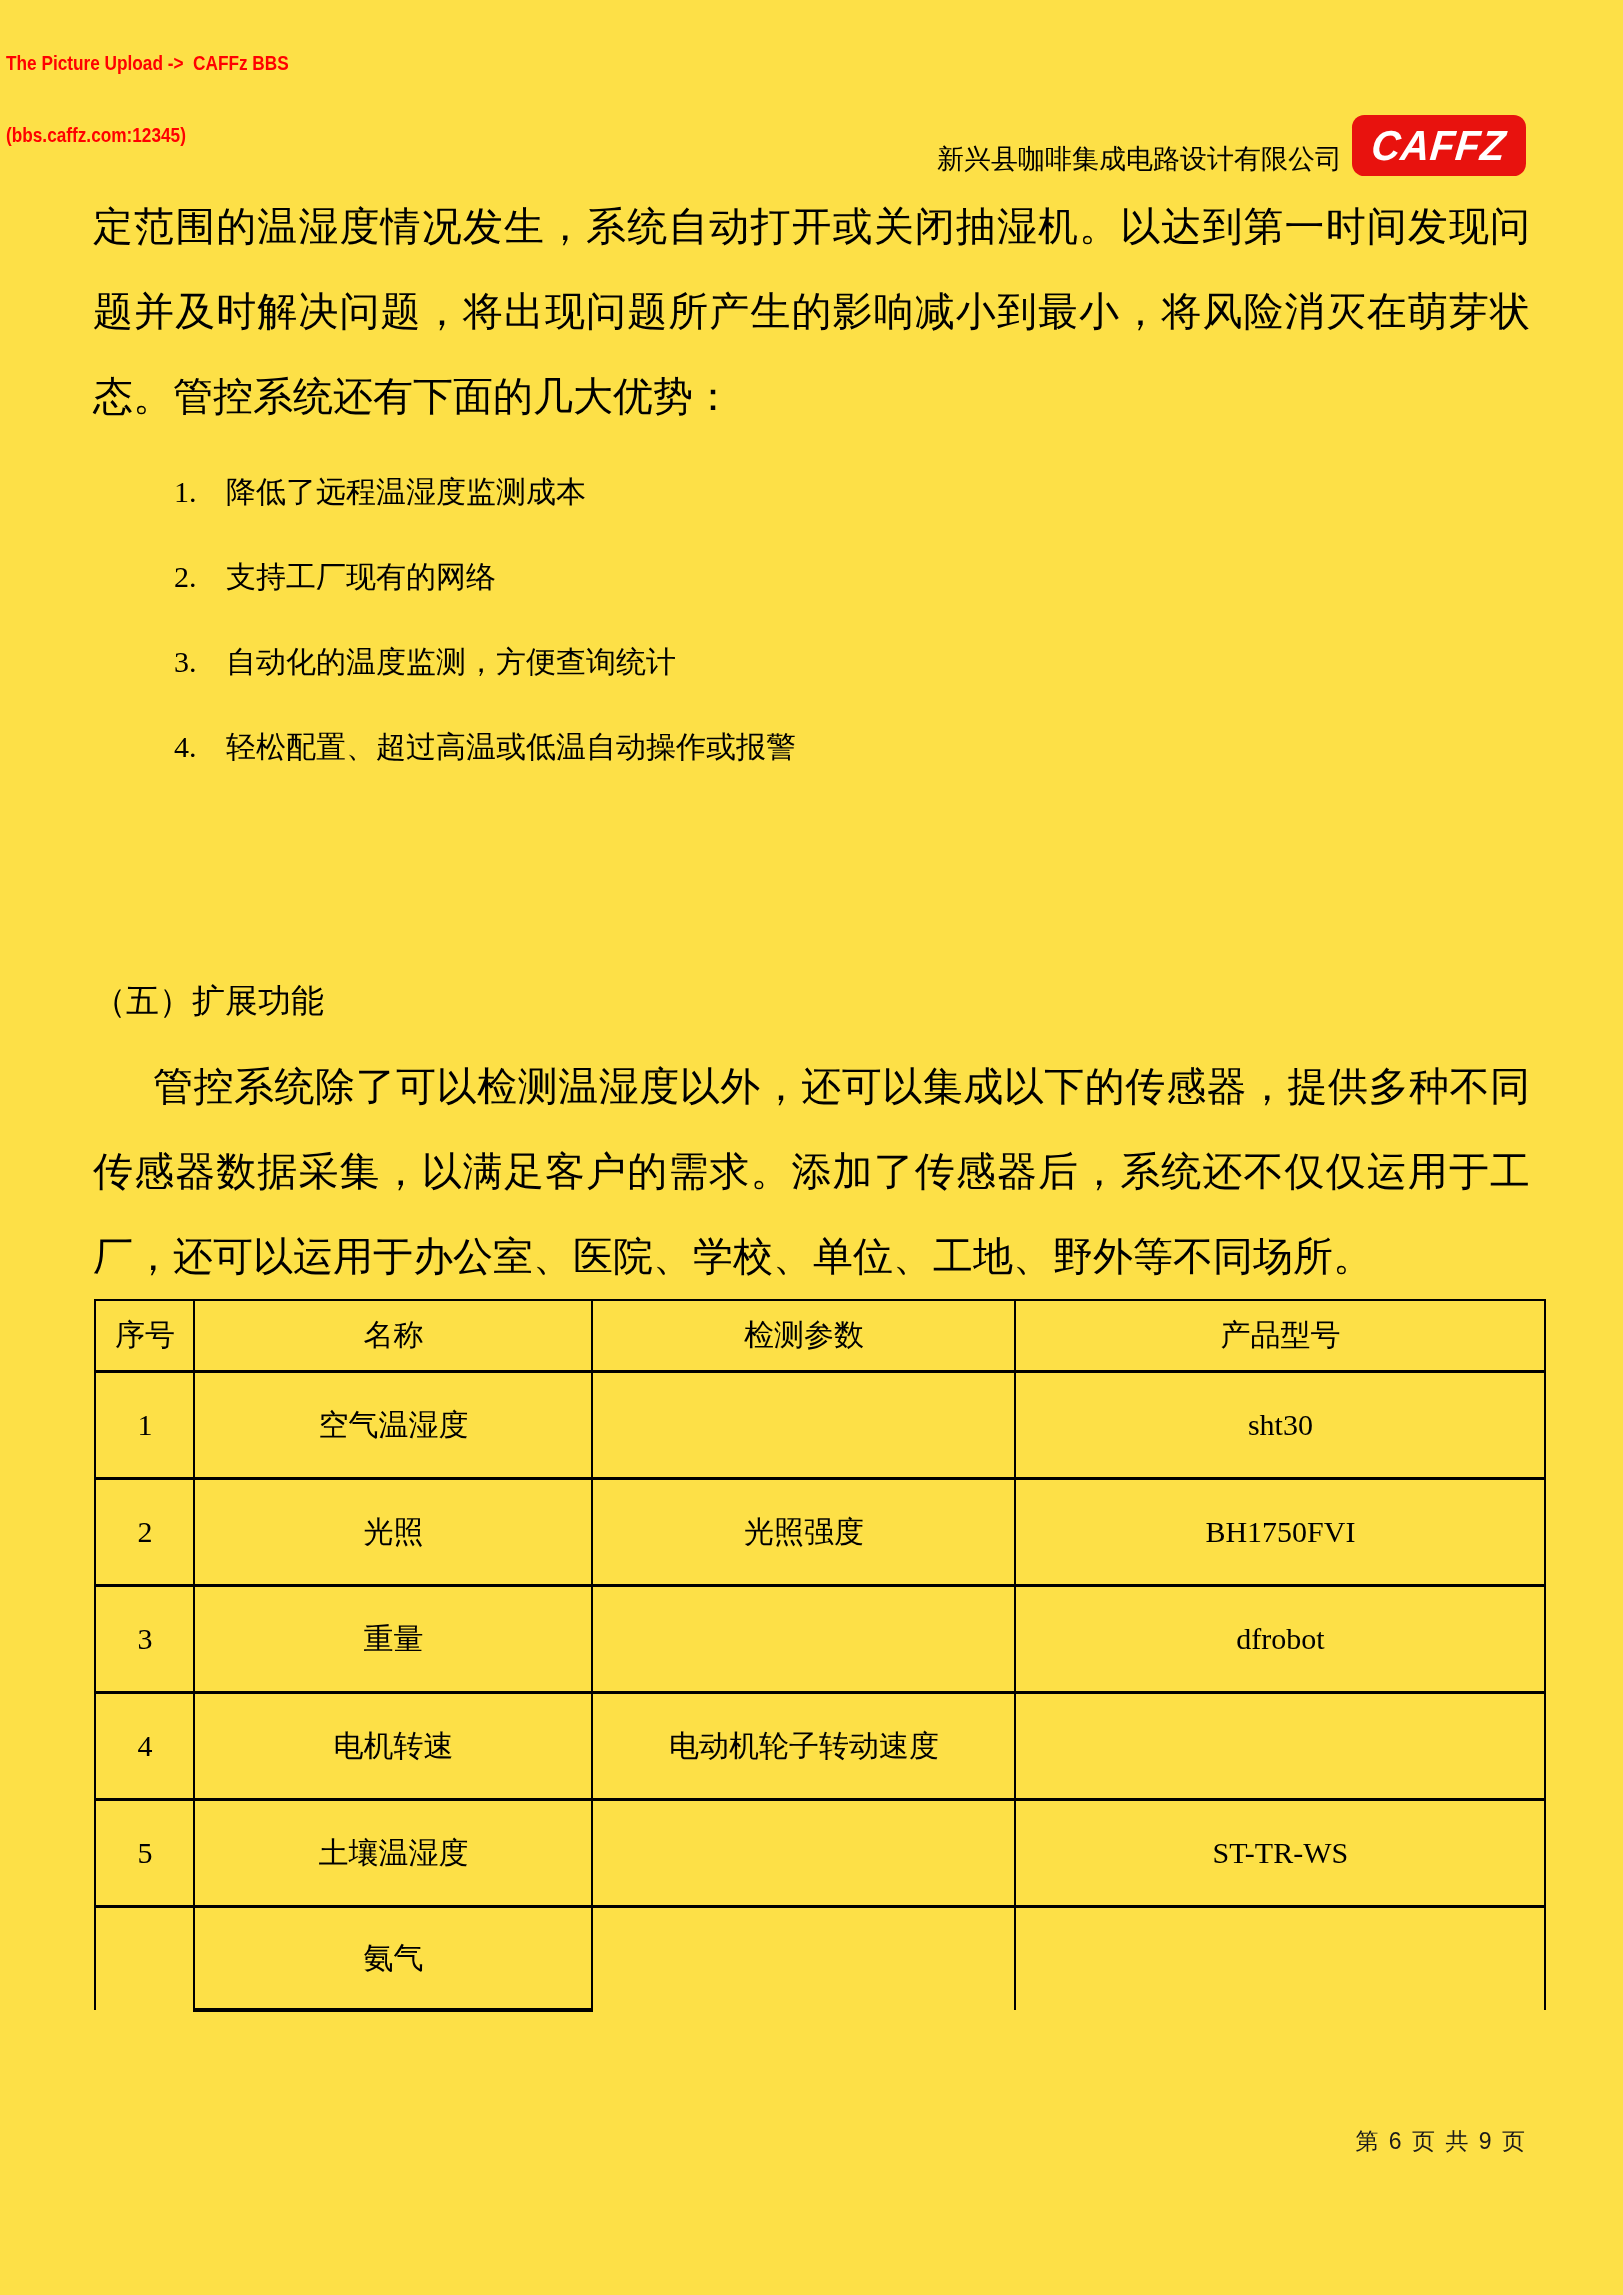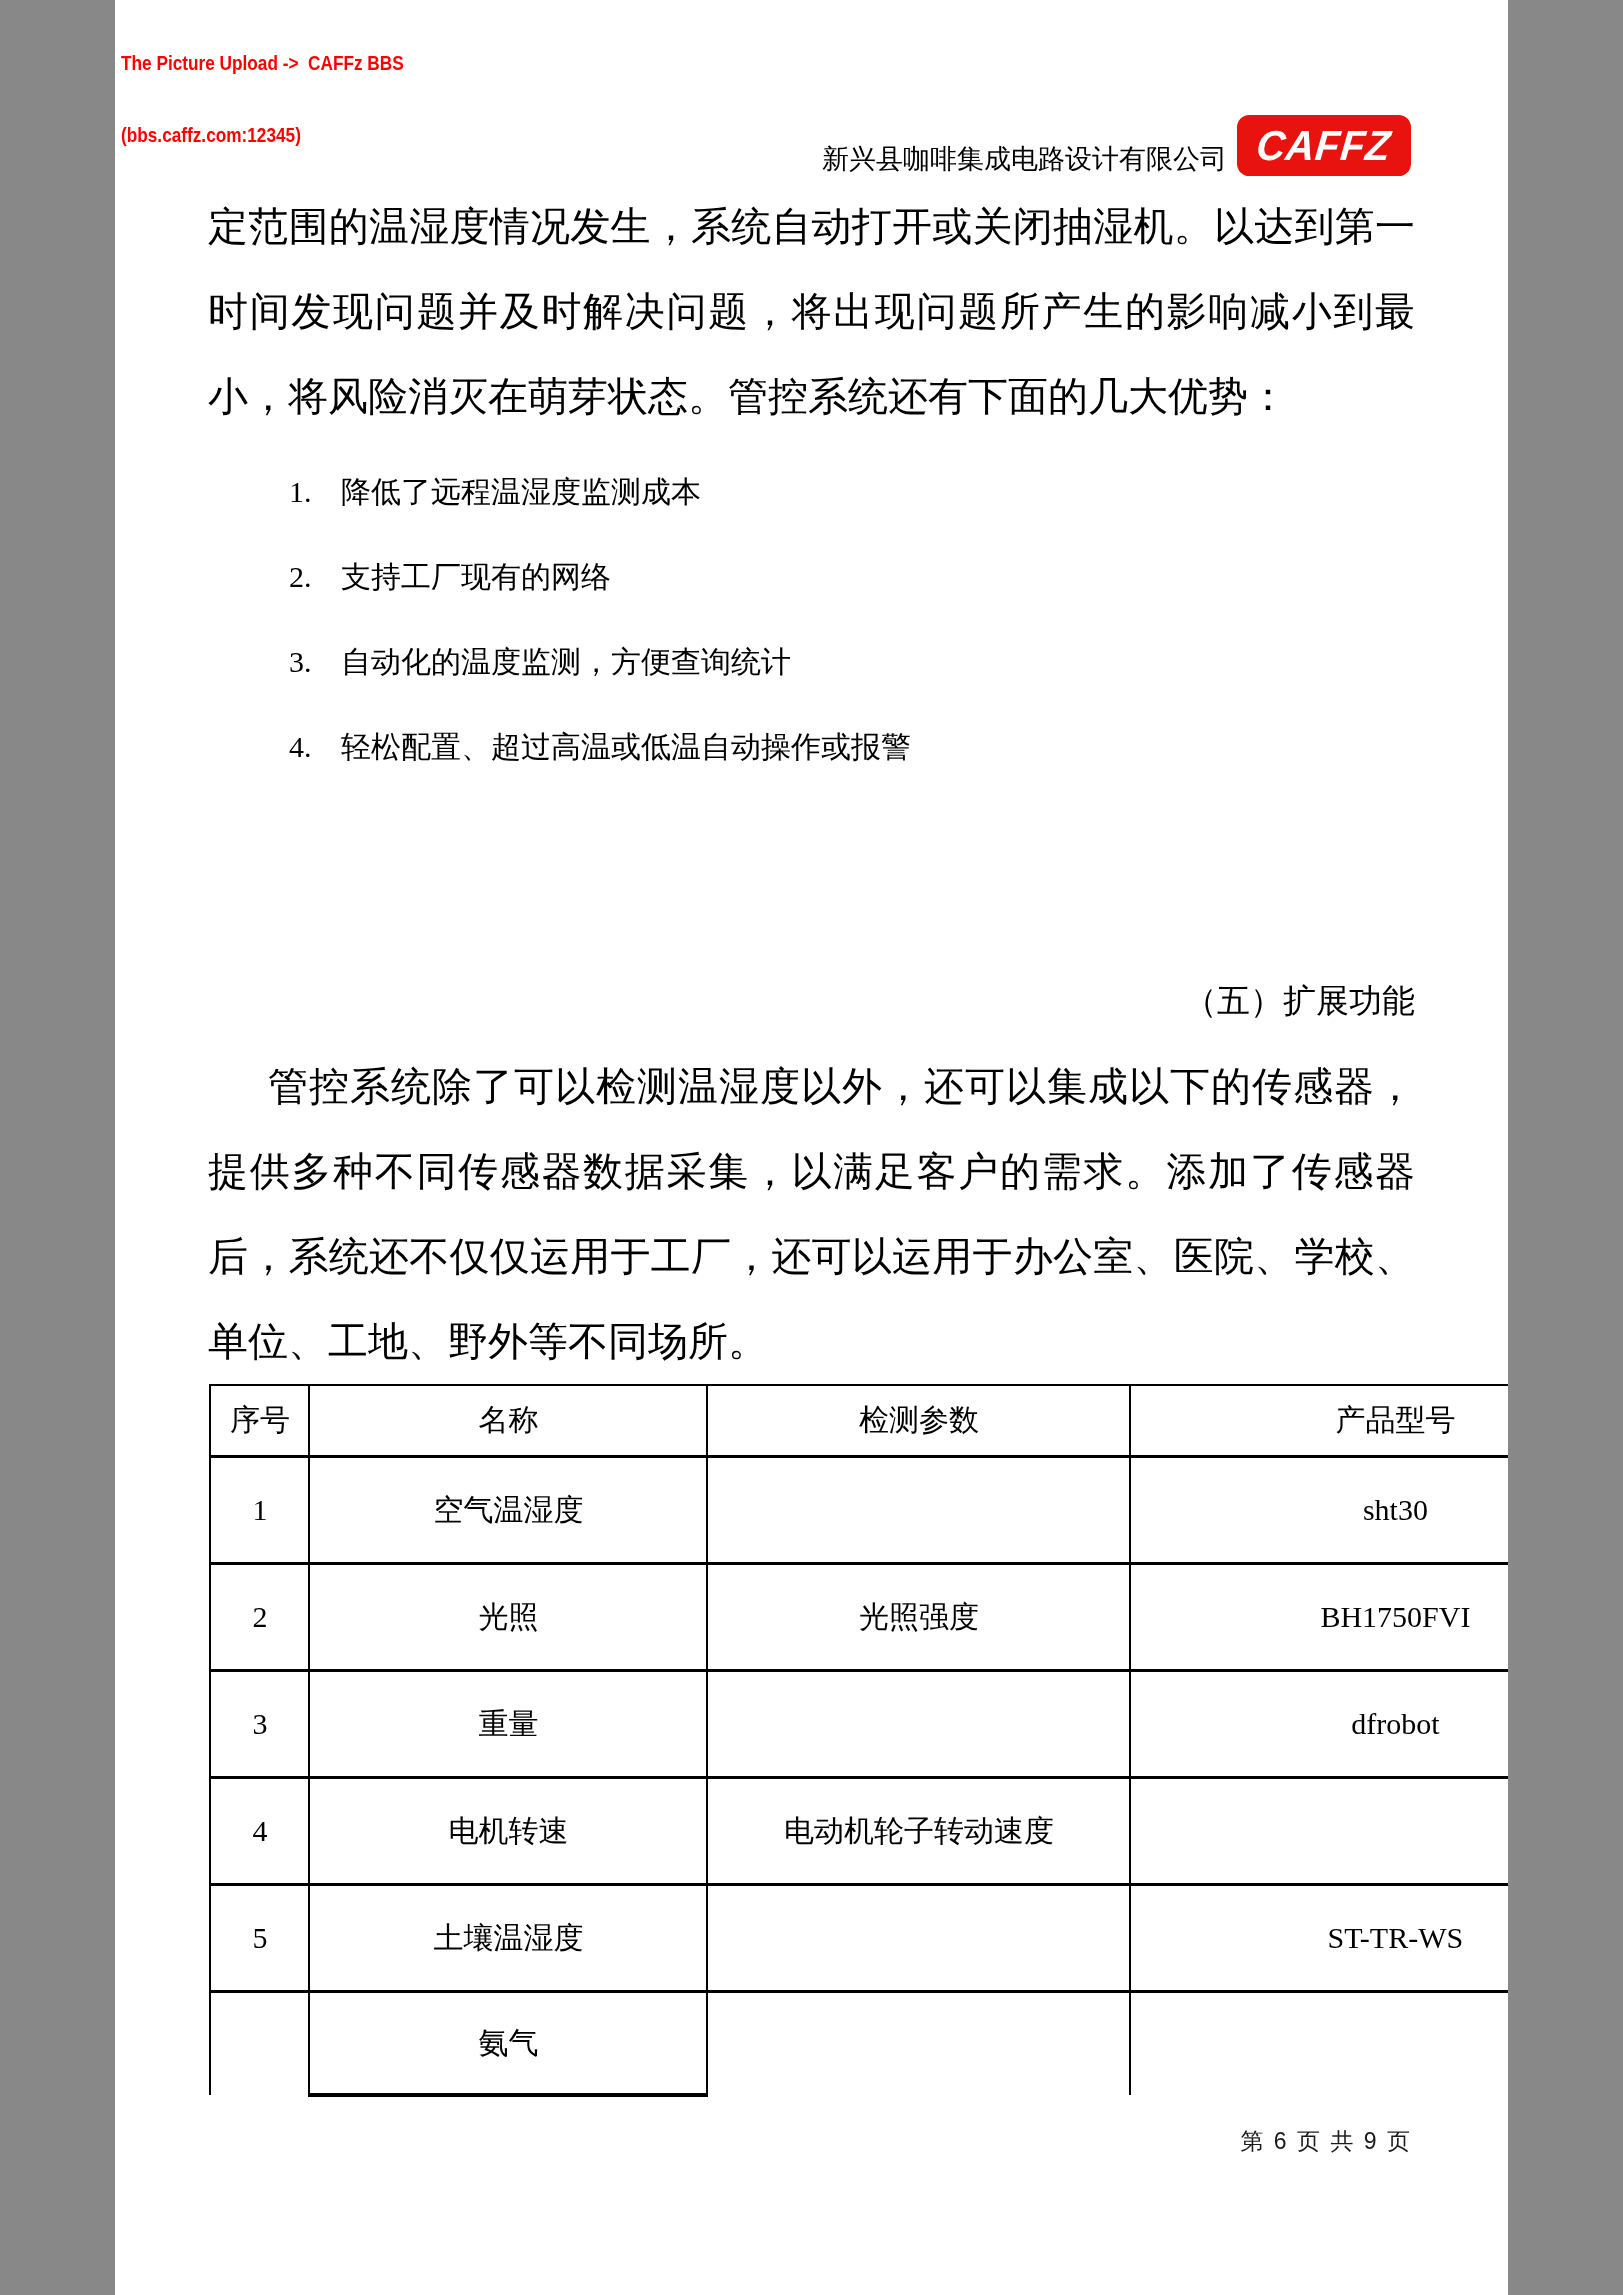--- a/index.html
+++ b/index.html
@@ -1,17 +1,17 @@
 <!DOCTYPE html>
 <html style="font-size:11px"><head>
 <meta charset="utf-8">
 <style>
   html,body { margin:0; padding:0; background:#888; }
   .page {
-    position:relative; width:1393px; height:2295px; background:#ffffff;
+    position:relative; width:1623px; height:2295px; background:#fde047;
     font-family:"Liberation Serif","DejaVu Serif",serif; color:#000;
     overflow:hidden; margin:0 auto;
   }
   
   .stamp {
     position:absolute; top:2.7px; left:5.5px;
     font-family:"Liberation Sans","DejaVu Sans",sans-serif;
     font-weight:bold; font-size:21px; line-height:24px;
     transform:scaleX(0.82); transform-origin:left top;
     white-space:pre; letter-spacing:0px;
@@ -32,21 +32,21 @@
     font-weight:bold; font-style:italic; font-size:42px; line-height:1;
     letter-spacing:0.7px; transform:scaleX(0.95) skewX(-6deg);
   }
   
   .content { padding:184px 93px 0 93px; }
   .body-text { margin:0; font-size:40px; line-height:85px; text-align:justify; }
   .list { margin-top:10.2px; padding-left:81px; }
   .list-item { display:flex; font-size:30px; line-height:85px; }
   .list-num { width:52px; flex:0 0 auto; }
   .section-heading {
-    margin:170px 0 0 0; font-size:33px; font-weight:normal; line-height:85px;text-align:right;
+    margin:170px 0 0 0; font-size:33px; font-weight:normal; line-height:85px;
   }
   .indent-first { text-indent:60px; }
   
   .sensor-table {
     border-collapse:collapse; table-layout:fixed;
     width:1449px; margin-left:1.4px; margin-top:0;padding-left:24px;
   }
   .sensor-table th, .sensor-table td {
     border-left:2px solid #000; border-right:2px solid #000;
     border-top:2px solid #000; border-bottom:3.4px solid #000;

